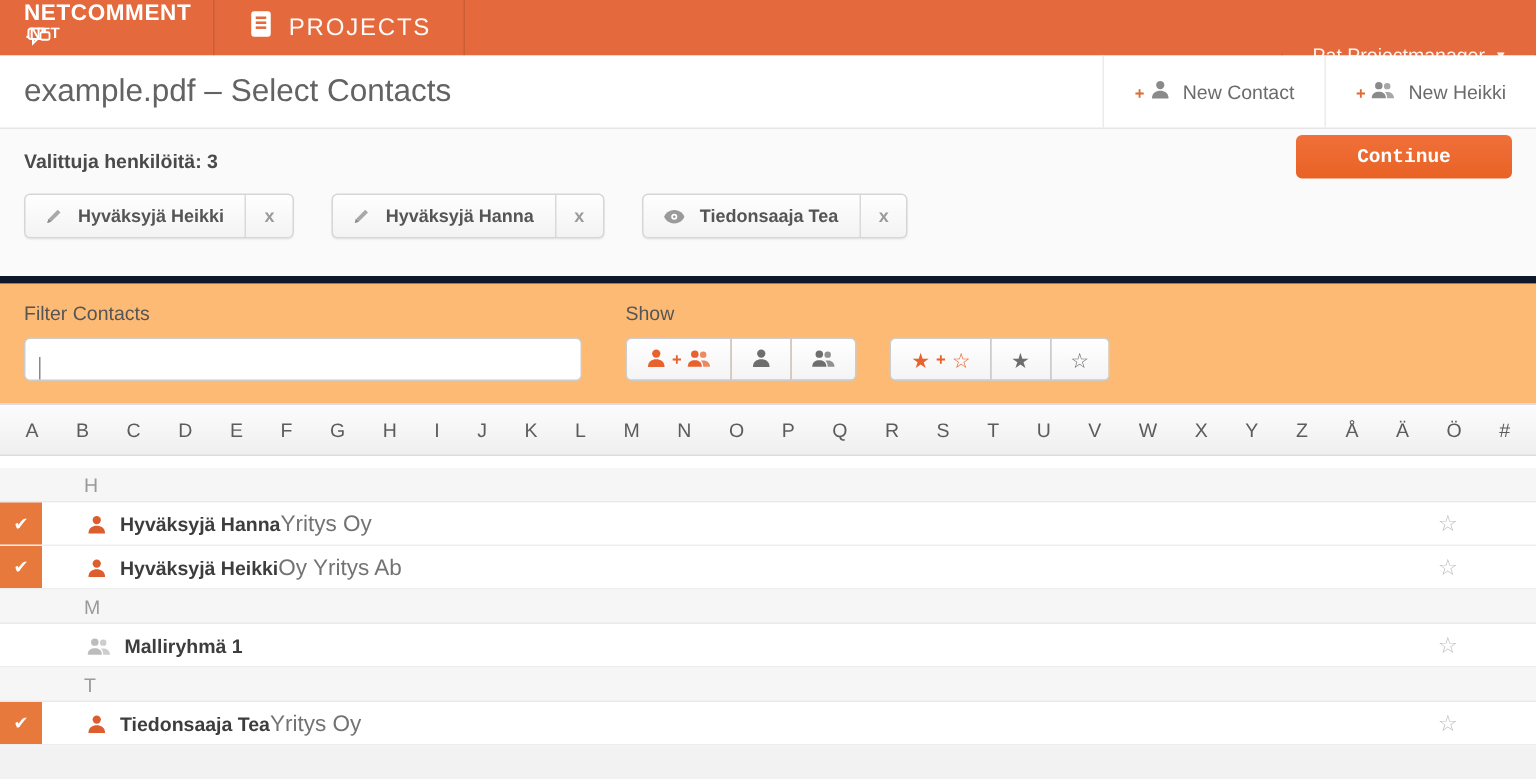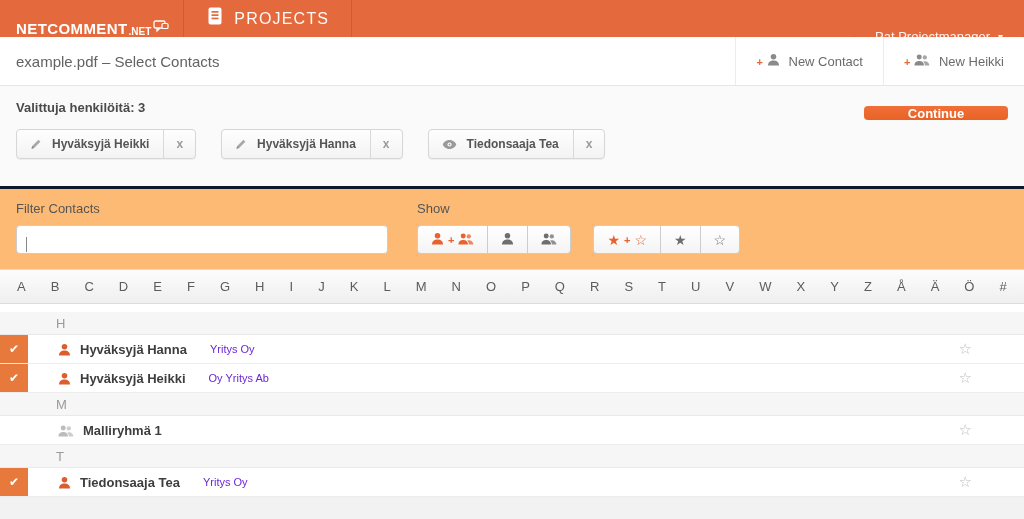--- a/index.html
+++ b/index.html
@@ -1,59 +1,59 @@
 <!DOCTYPE html>
 <html><head>
 <meta charset="utf-8">
 <style>
   * { margin:0; padding:0; box-sizing:border-box; }
   html,body { width:1024px; height:519px; overflow:hidden; background:#f2f2f2;
               font-family:"Liberation Sans", sans-serif; }
 
   
   .topbar { height:37px; background:#e4693c; display:flex; align-items:stretch; }
-  .logo { display:flex; align-items:flex-end; padding:0 14px 0 16px; color:#fff;
-          border-right:1px solid rgba(0,0,0,0.10); cursor:pointer; }
+  .logo { display:flex; align-items:flex-start; padding:0 14px 0 16px; color:#fff;
+          border-right:1px solid rgba(0,0,0,0.10); cursor:pointer;flex-direction:column; }
   .logo-main { font-size:15px; font-weight:bold; letter-spacing:.4px; }
   .logo-suffix { font-size:10px; font-weight:bold; margin-left:1px; }
   .logo-bubble { margin:-10px 0 0 2px; }
   .navitem { display:flex; align-items:center; gap:10px; padding:0 22px;
              border-right:1px solid rgba(0,0,0,0.10); color:rgba(255,255,255,.96);
              font-size:16px; letter-spacing:1.2px; cursor:pointer; }
   .usermenu { margin-left:auto; display:flex; align-items:center; gap:8px; padding:0 20px;
               border-left:1px solid rgba(0,0,0,0.10); border-right:1px solid rgba(0,0,0,0.10);
               color:rgba(255,255,255,.92); font-size:13px; cursor:pointer;margin-top:36px; }
   .usermenu .caret-dn { font-size:10px; }
 
   
   .titlebar { height:49px; background:#fff; border-bottom:1px solid #e6e6e6;
               display:flex; align-items:stretch; }
-  .page-title { align-self:center; padding-left:16px; font-size:15px; color:#636363; }
+  .page-title { align-self:center; padding-left:16px; font-size:21px; color:#636363; }
   .title-actions { margin-left:auto; display:flex; align-items:stretch; }
   .action-btn { display:flex; align-items:center; gap:9px; padding:0 20px;
                 border-left:1px solid #ececec; font-size:13px; color:#6b6b6b; cursor:pointer; }
   .plus { color:#e06a33; font-size:11px; font-weight:bold; }
 
   
   .selpanel { position:relative; height:103px; background:#fafafa;
-              border-bottom:3px solid #0f172a; padding:14px 16px; }
+              border-bottom:5px solid #0f172a; padding:14px 16px; }
   .count-label { font-size:13px; font-weight:bold; color:#4a4a4a; }
   .chips { display:flex; gap:25px; margin-top:14px; }
   .chip { display:flex; align-items:center; height:30px; border:1px solid #d6d6d6;
           border-radius:4px; background:linear-gradient(#fefefe,#f3f3f3);
           box-shadow:0 1px 1px rgba(0,0,0,.05); cursor:pointer; }
   .chip-icon { padding:0 10px 0 13px; display:flex; align-items:center; }
   .chip-label { font-size:12px; font-weight:bold; color:#555; padding-right:14px; }
   .chip-x { border-left:1px solid #d9d9d9; align-self:stretch; display:flex;
             align-items:center; padding:0 12px; font-size:12px; font-weight:bold;
             color:#9a9a9a; cursor:pointer; }
-  .continue-btn { position:absolute; right:16px; top:20px; width:144px; height:14px;
+  .continue-btn { position:absolute; right:16px; top:4px; width:144px; height:29px;
                   border:none; border-radius:4px; background:linear-gradient(#f0703a,#e96224);
                   color:#fff; font-size:13px; font-weight:bold; cursor:pointer;
-                  font-family:Liberation Sans, sans-serif; }
+                  font-family:Liberation Mono, monospace; }
 
   
   .filterpanel { height:80px; background:#fdba74; padding:12px 16px; display:flex; }
   .flabel { font-size:13px; color:#555; margin-bottom:9px; display:block; }
   .inputwrap { position:relative; }
   .filter-input { width:372px; height:29px; border:1px solid #ccc; border-radius:4px;
                   padding:0 9px; font-size:13px; color:#444; background:#fff;
                   font-family:"Liberation Sans", sans-serif; }
   .caret { position:absolute; left:10px; top:7px; width:1px; height:15px; background:#888;
            animation:blink 1s steps(1) infinite; }
@@ -80,21 +80,21 @@
   .sec { height:23px; background:#f6f6f6; border-bottom:1px solid #e9e9e9;
          display:flex; align-items:center; }
   .sec-letter { padding-left:56px; font-size:13px; color:#9a9a9a; }
   .crow { height:29px; background:#fff; border-bottom:1px solid #ededed;
           display:flex; align-items:center; cursor:pointer; }
   .ck { width:28px; height:100%; flex-shrink:0; display:flex; align-items:center;
         justify-content:center; }
   .ck.on { background:#e8793c; color:#fff; font-size:12px; }
   .rico { margin-left:30px; display:flex; align-items:center; }
   .rname { margin-left:9px; font-size:13px; font-weight:bold; color:#3d3d3d; }
-  .rcomp { margin-left:23px; font-size:11px; color:#6d28d9; }
+  .rcomp { margin-left:0; font-size:15px; color:#737373; }
   .rstar { margin-left:auto; margin-right:52px; font-size:15px; color:#bdbdbd; cursor:pointer; }
 </style>
 </head>
 <body>
 
 <div class="topbar">
   <div class="logo">
     <span class="logo-main">NETCOMMENT</span>
     <span class="logo-suffix">.NET</span>
     <span class="logo-bubble">

